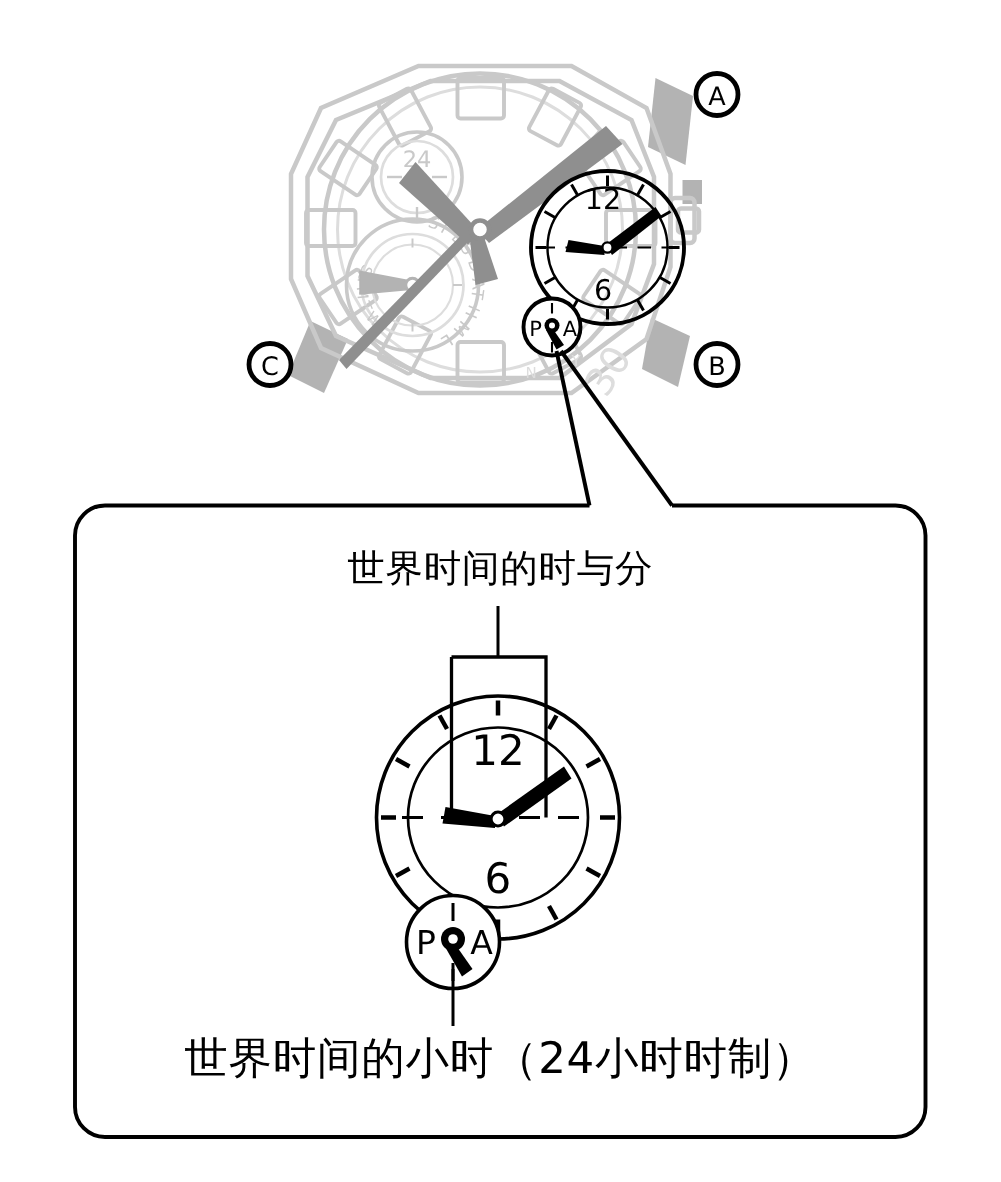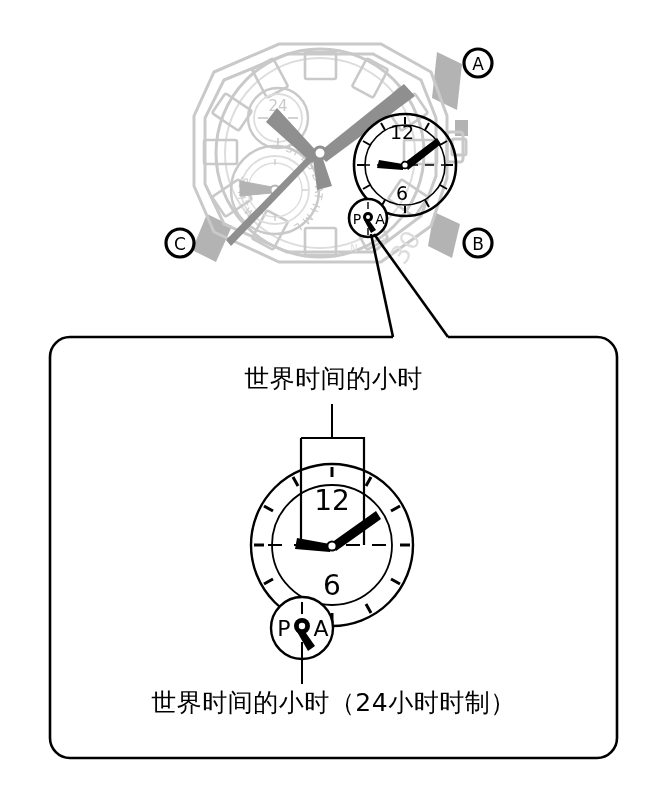--- a/index.html
+++ b/index.html
@@ -13,21 +13,21 @@
     position:absolute;
     font-family:"DejaVu Sans","Liberation Sans",sans-serif;
     color:#000;white-space:nowrap;
   }
   #top-label{
     left:0;right:0;top:362px;text-align:center;
     font-size:25px;letter-spacing:0.5px;
   }
   #bottom-label{
     left:0;right:0;top:686px;text-align:center;
-    font-size:25px;letter-spacing:0.5px;
+    font-size:29px;letter-spacing:0.5px;
   }
 </style>
 </head>
 <body>
 
 <div class="stage">
 
   <svg width="667" height="788" viewBox="0 0 667 788">
 
     <g>
@@ -228,17 +228,17 @@
       <text x="321" y="636" font-size="22" fill="#000" text-anchor="middle" font-family="DejaVu Sans, sans-serif">A</text>
       <path d="M301 626 L315 646 L308 651 L296 630 Z" fill="#000"></path>
       <circle cx="302" cy="626" r="8" fill="#000"></circle>
       <circle cx="302" cy="626" r="3.2" fill="#ffffff"></circle>
     </g>
 
     <line x1="302" y1="646" x2="302" y2="684" stroke="#000" stroke-width="2"></line>
 
   </svg>
 
-  <div class="lbl" id="top-label">世界时间的小时</div>
+  <div class="lbl" id="top-label">世界时间的时与分</div>
 
   <div class="lbl" id="bottom-label">世界时间的小时（24小时时制）</div>
 
 </div>
 
 </body></html>

